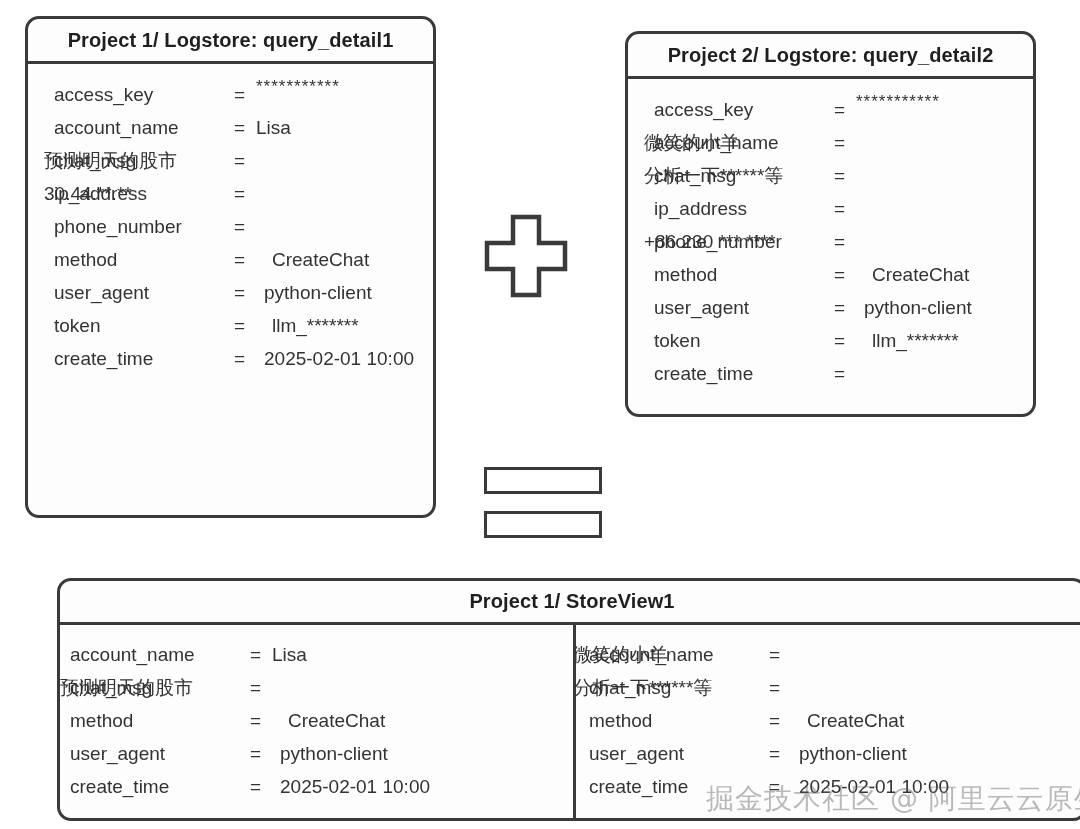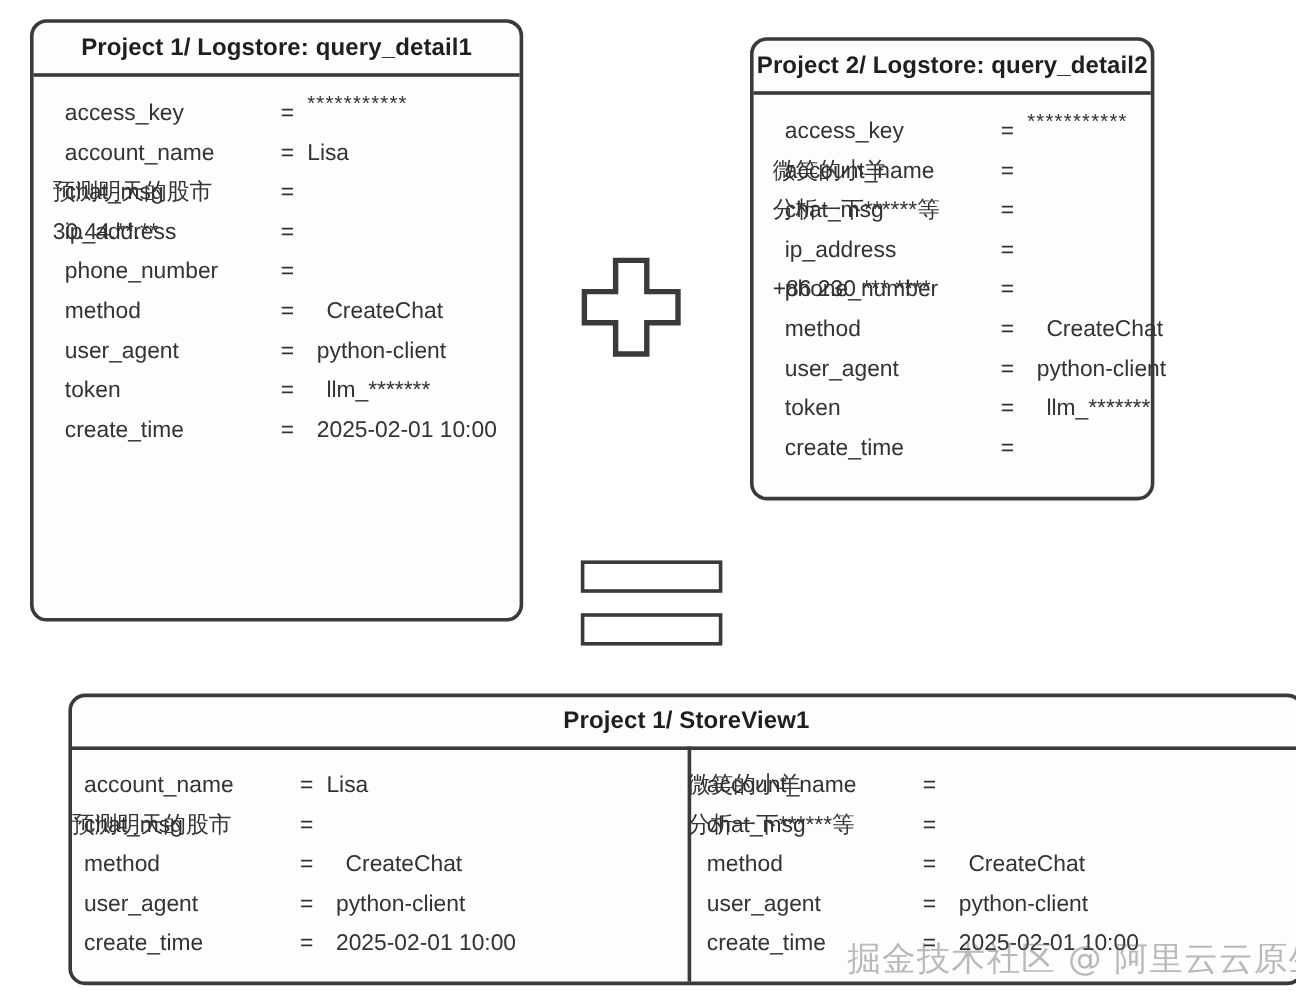--- a/index.html
+++ b/index.html
@@ -106,21 +106,21 @@
   
   #card-left {
     left: 25px;
     top: 16px;
     width: 411px;
     height: 502px;
   }
   #card-right {
     left: 625px;
     top: 31px;
-    width: 337px;
+    width: 411px;
     height: 386px;
   }
 
   
   #plus-op {
     position: absolute;
     left: 483px;
     top: 213px;
     width: 86px;
     height: 86px;

